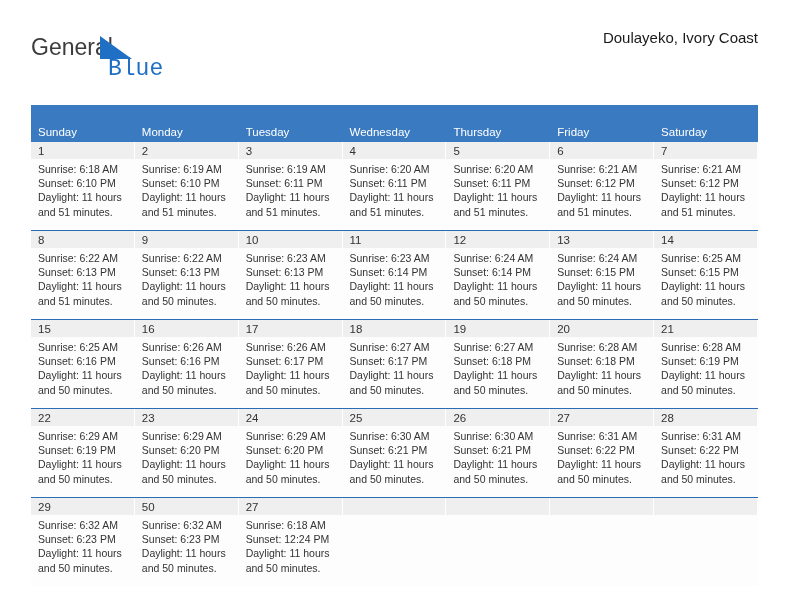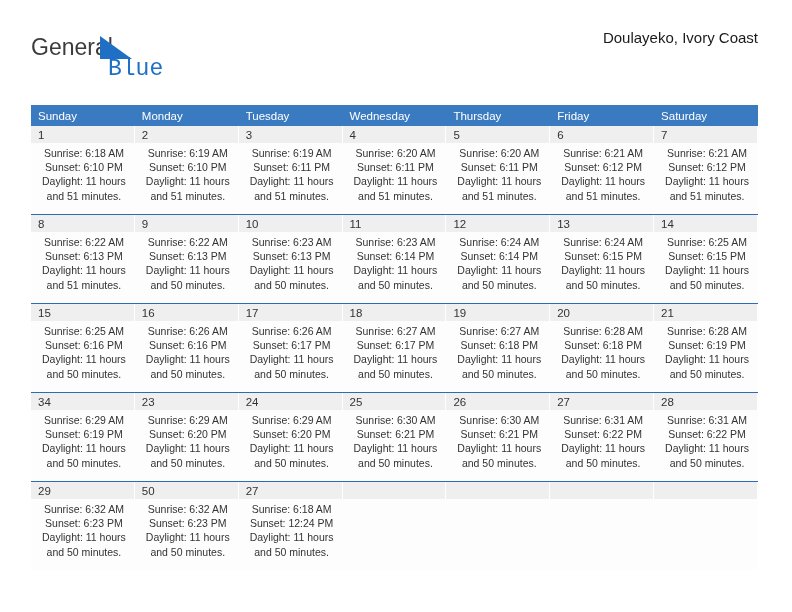--- a/index.html
+++ b/index.html
@@ -93,21 +93,21 @@
     width: 727px;
     border-collapse: collapse;
     table-layout: fixed;
   }
   .calendar th {
     background: #3a7ac0;
     color: #ffffff;
     font-size: 11.5px;
     font-weight: normal;
     text-align: left;
-    padding: 4px 0 4px 7px;
+    padding: 20px 0 4px 7px;
     height: 13px;
     border: none;
     font-family: "Liberation Sans", sans-serif;
   }
   .calendar td {
     vertical-align: top;
     padding: 0;
     border: none;
     border-top: 1px solid #2a6cb5;
     width: 103.85px;
@@ -131,21 +131,20 @@
     line-height: 15px;
     border-right: 1px solid #ffffff;
     font-family: "Liberation Sans", sans-serif;
   }
   .cell-body {
     padding: 3px 5px 0 7px;
     font-size: 10.5px;
     line-height: 14.2px;
     color: #333333;
     font-family: "Liberation Sans", sans-serif;
-    text-align: center;
   }
   .cell-body div {
     white-space: nowrap;
   }
   td.empty .daynum-band { color: transparent; }
 </style>
 </head>
 <body>
 
 <div class="page">
@@ -418,21 +417,21 @@
                 <div>Daylight: 11 hours</div>
                 <div>and 50 minutes.</div>
               </div>
             </div>
           </td>
       </tr>
 
       <tr class="week">
         <td>
             <div class="cell-inner">
-              <div class="daynum-band">34</div>
+              <div class="daynum-band">22</div>
               <div class="cell-body">
                 <div>Sunrise: 6:29 AM</div>
                 <div>Sunset: 6:19 PM</div>
                 <div>Daylight: 11 hours</div>
                 <div>and 50 minutes.</div>
               </div>
             </div>
           </td>
         <td>
             <div class="cell-inner">

